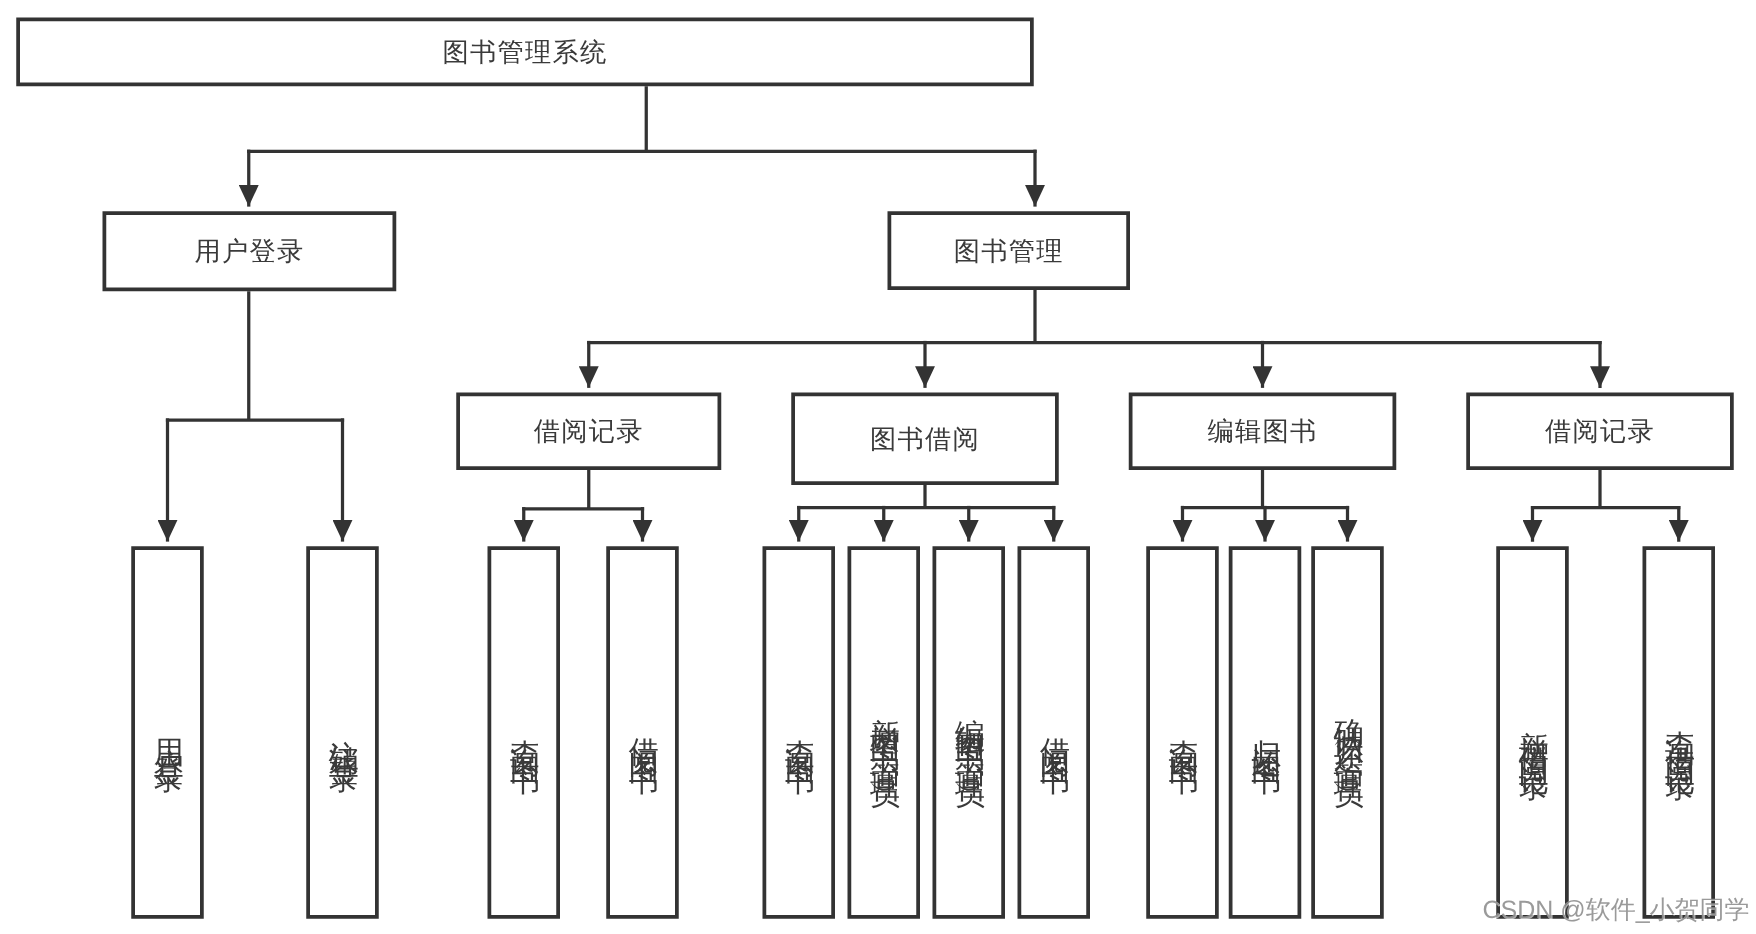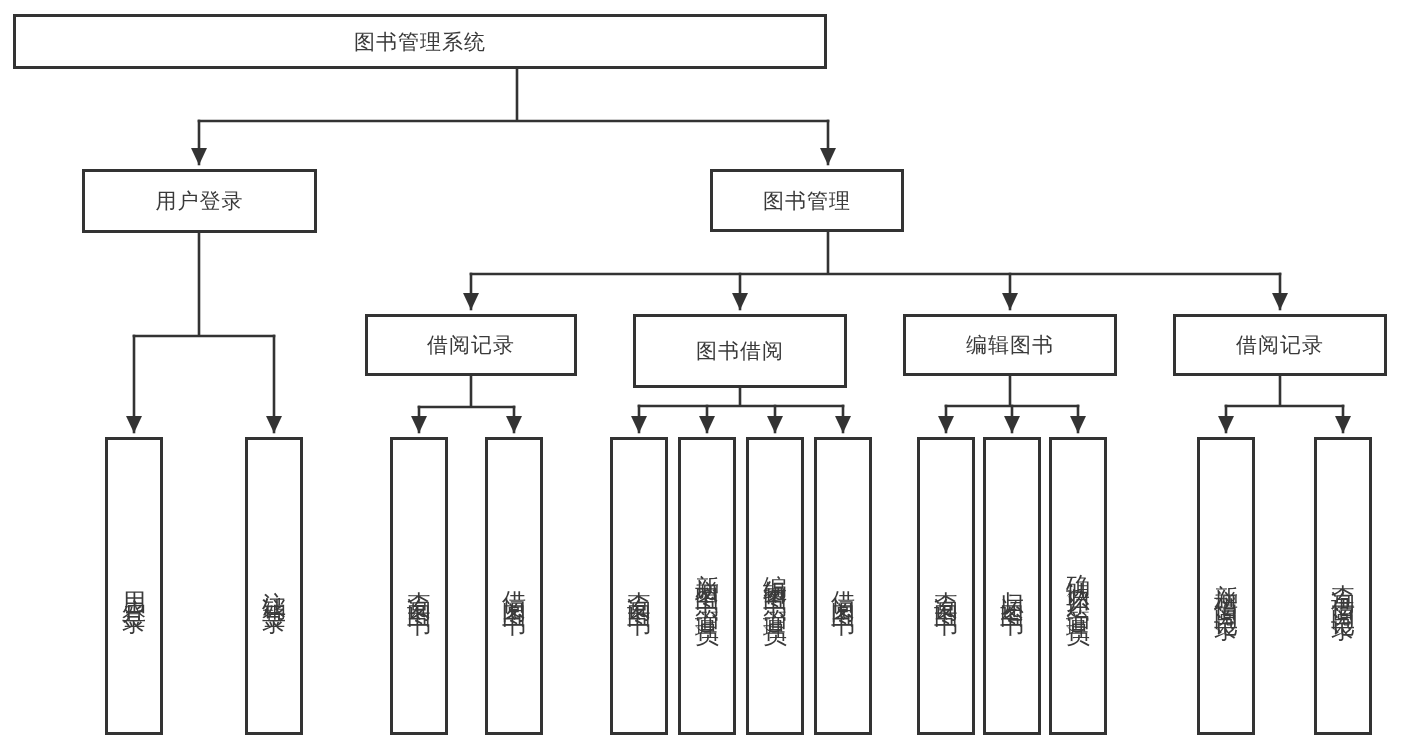--- a/index.html
+++ b/index.html
@@ -157,14 +157,15 @@
     <span>确认归还（管理员）</span>
   </div>
 
   <div class="box v" style="left:1197px">
     <span>新增借阅记录</span>
   </div>
   <div class="box v" style="left:1314px">
     <span>查询借阅记录</span>
   </div>
 
+  <div class="watermark">CSDN @软件_小贺同学</div>
 
 </div>
 
 </body></html>

